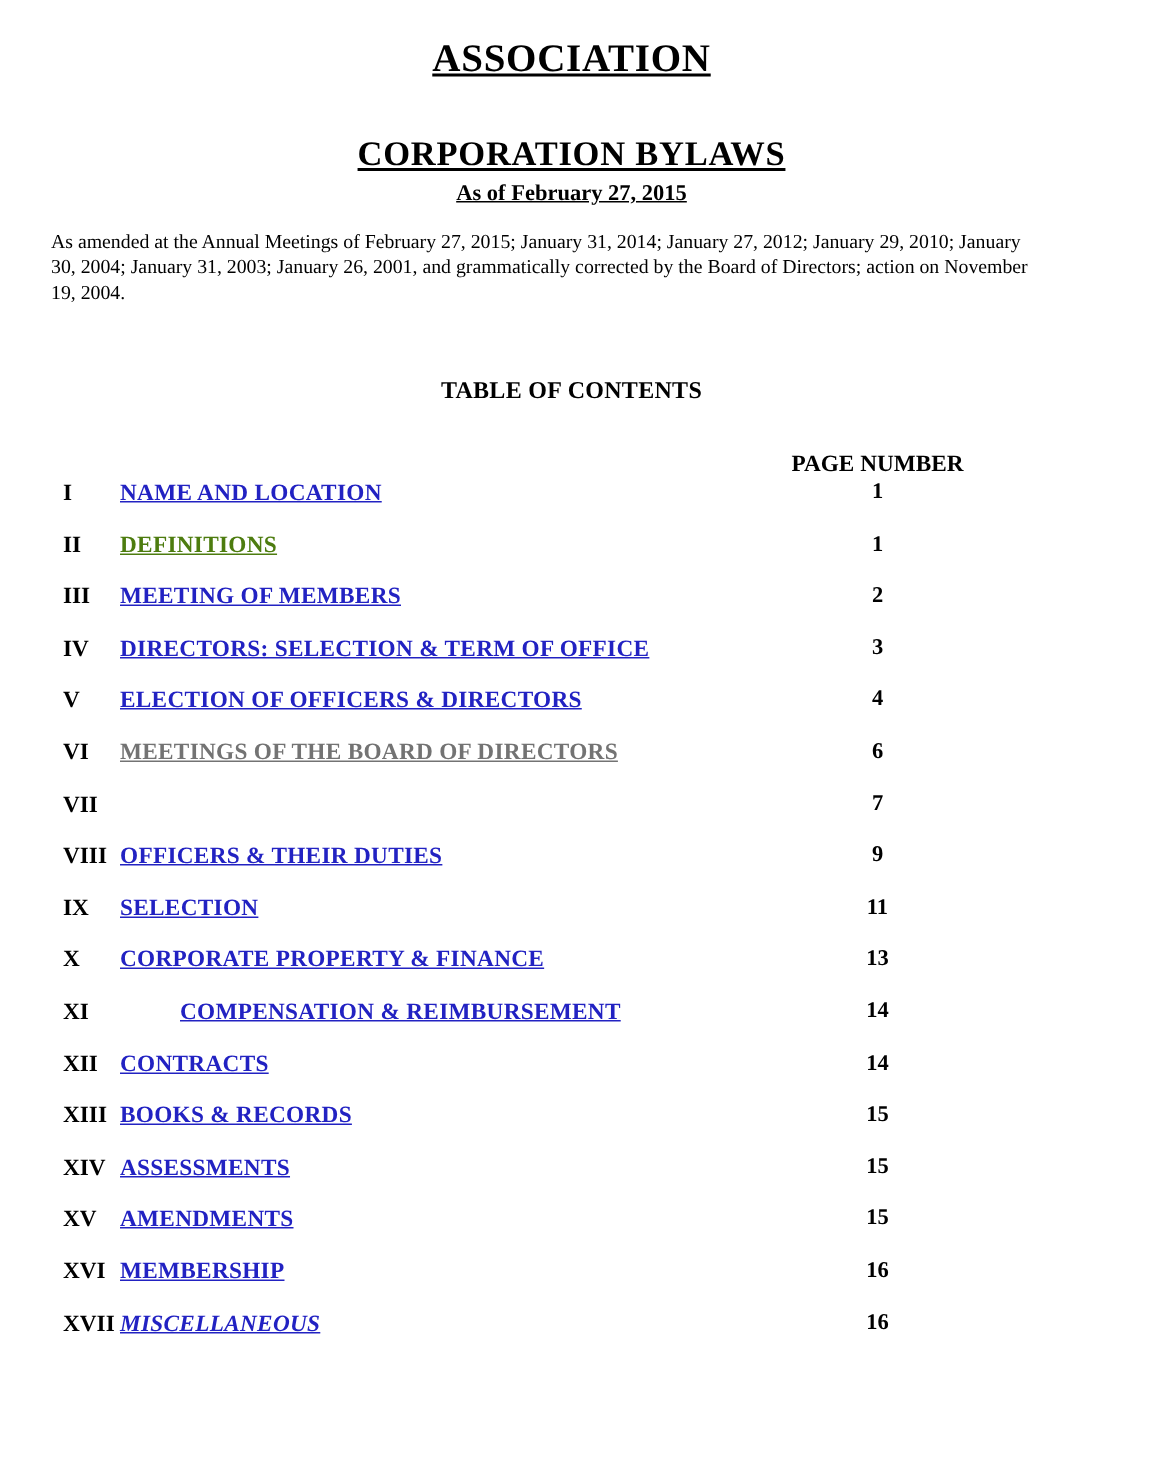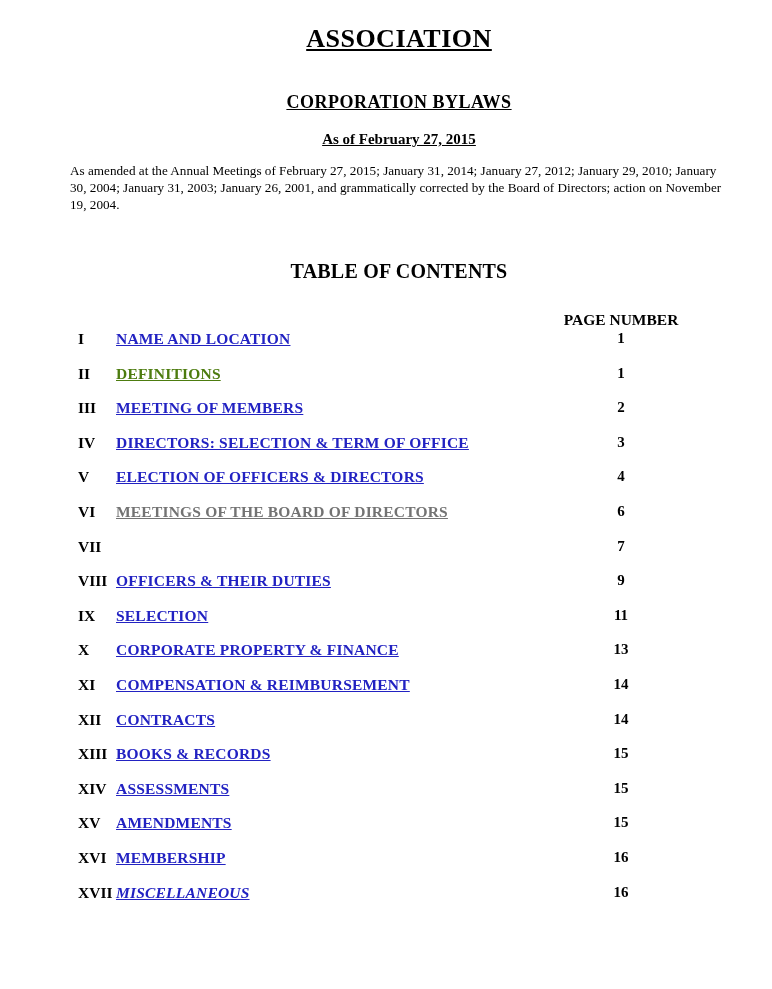--- a/index.html
+++ b/index.html
@@ -8,56 +8,56 @@
     width: 772px;
     height: 989px;
     background: #ffffff;
     color: #000000;
     font-family: "Liberation Serif", "DejaVu Serif", serif;
     overflow: hidden;
   }
   .page {
     width: 772px;
     height: 989px;
-    padding: 24px 44px 0 70px;
+    padding: 24px 44px 0 34px;
   }
   .centered { text-align: center; }
 
   .assoc-title {
     font-size: 26px;
     font-weight: bold;
     text-decoration: underline;
     line-height: 30px;
     margin: 0;
     letter-spacing: 0.5px;
   }
   .main-title {
-    font-size: 18px;
+    font-size: 23px;
     font-weight: bold;
     text-decoration: underline;
     line-height: 31px;
-    margin: 33px 0 12px 0;
+    margin: 33px 0 2px 0;
     letter-spacing: 0.5px;
   }
   .date-line {
     font-size: 15px;
     font-weight: bold;
     text-decoration: underline;
     line-height: 19px;
     margin: 1px 0 0 0;
   }
   .amendment-note {
     font-size: 13.2px;
     line-height: 17px;
     margin: 13px 0 0 0;
     max-width: 660px;
     text-align: left;
   }
   .toc-heading {
-    font-size: 20px;
+    font-size: 16px;
     font-weight: bold;
     line-height: 20px;
     margin: 48px 0 0 0;
     letter-spacing: 0.2px;
   }
   .toc {
     margin-top: 30px;
     position: relative;
   }
   .page-col-header {
@@ -174,21 +174,21 @@
     </div>
 
     <div class="toc-row">
       <span class="toc-numeral">X</span>
       <a class="toc-link" style="color: rgb(34, 34, 194);">CORPORATE PROPERTY &amp; FINANCE</a>
       <span class="toc-page">13</span>
     </div>
 
     <div class="toc-row">
       <span class="toc-numeral">XI</span>
-      <a class="toc-link" style="color: rgb(34, 34, 194);">COMPENSATION &amp; REIMBURSEMENT</a>
+      <a class="toc-link" style="color: rgb(34, 34, 194); margin-left: 40px;">COMPENSATION &amp; REIMBURSEMENT</a>
       <span class="toc-page">14</span>
     </div>
 
     <div class="toc-row">
       <span class="toc-numeral">XII</span>
       <a class="toc-link" style="color: rgb(34, 34, 194);">CONTRACTS</a>
       <span class="toc-page">14</span>
     </div>
 
     <div class="toc-row">

